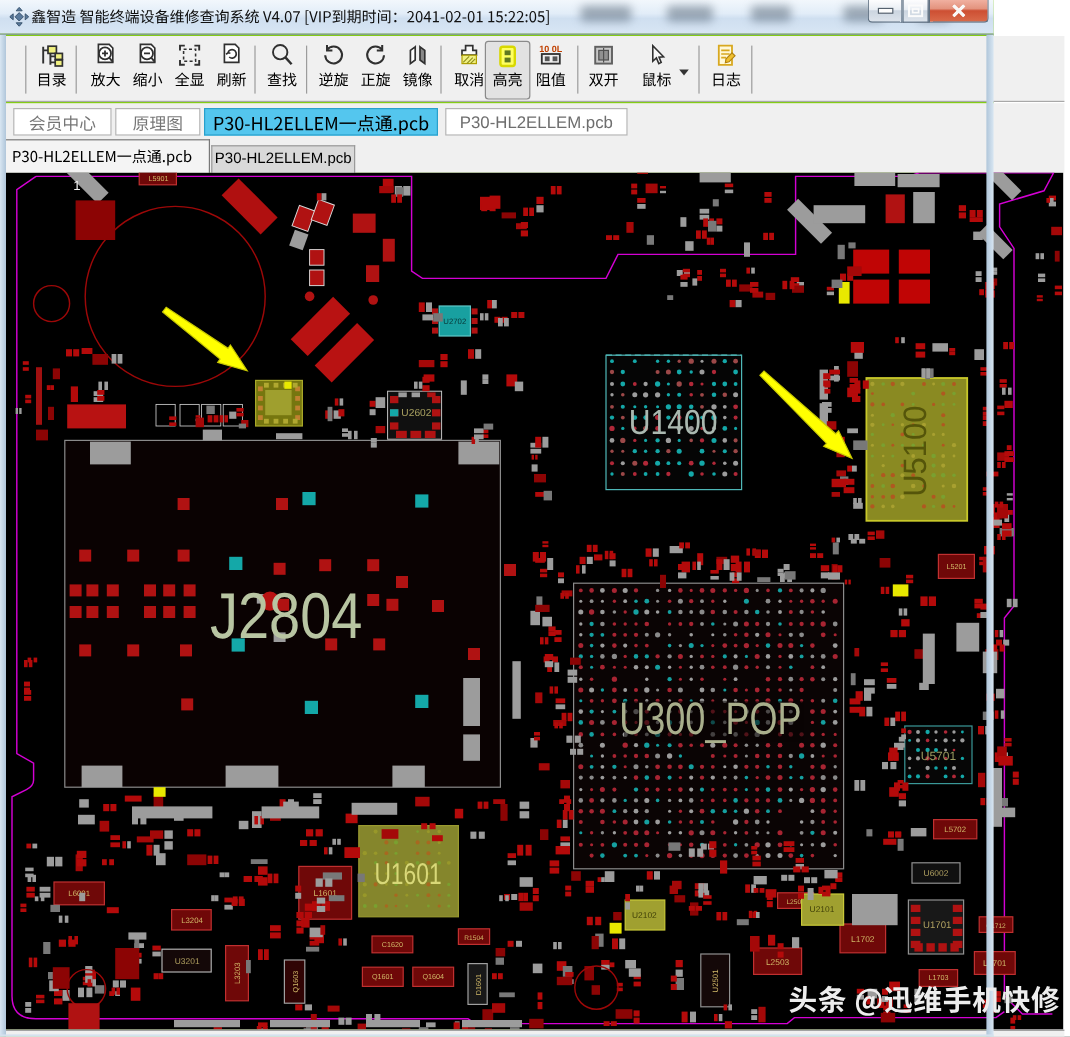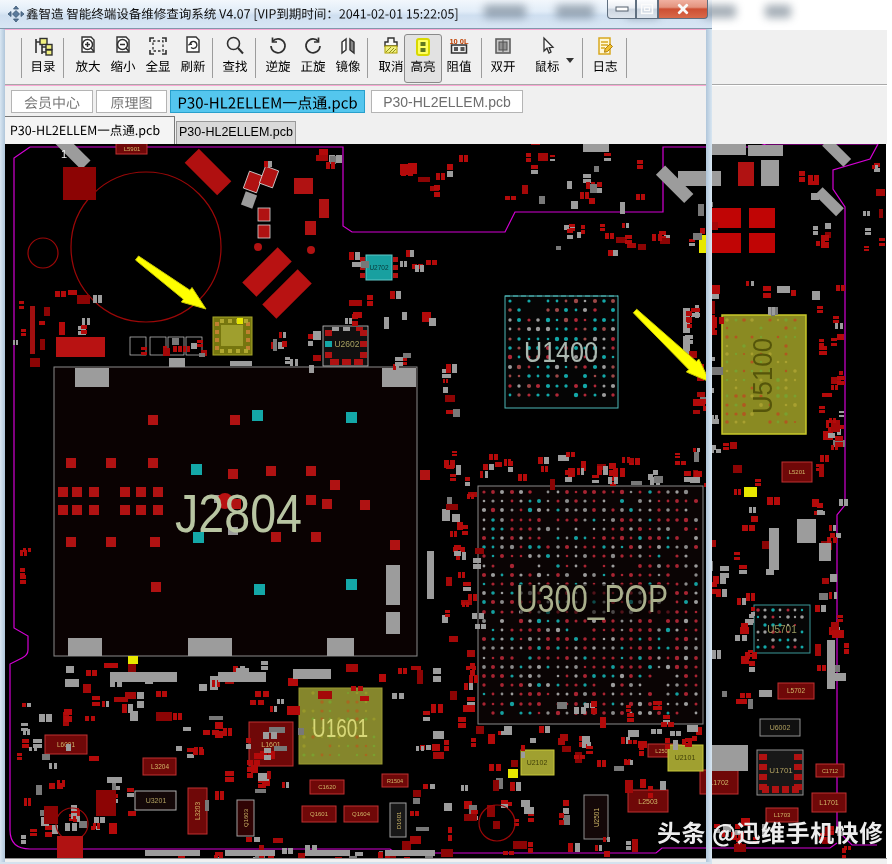--- a/index.html
+++ b/index.html
@@ -1,16 +1,16 @@
 <!DOCTYPE html>
 <html><head><meta charset="utf-8">
 <style>
 * { margin:0; padding:0; box-sizing:border-box; }
 html,body { width:892px; height:864px; overflow:hidden; font-family:"Liberation Sans", sans-serif; }
-#win { position:relative; width:712px; height:864px; background:#f9a8d4; }
+#win { position:relative; width:828px; height:864px; background:#84cc16; }
 
 #title { position:absolute; left:0; top:0; width:100%; height:29px;
   background:linear-gradient(#f2f7fc 0%, #e2edf8 40%, #cfdff0 55%, #d8e6f4 100%);
   border-bottom:1px solid #8296ab; }
 #ticon { position:absolute; left:8px; top:6px; }
 .blur { position:absolute; top:5px; height:13px; background:#5a6a7a; opacity:0.55; filter:blur(4px); border-radius:3px; }
 #winbtns { position:absolute; right:2px; top:0; width:103px; height:19px; }
 .wbtn { position:absolute; top:0; height:19px; border:1px solid #5f6f80; border-top:none;
   background:linear-gradient(#fdfdfe 0%, #e8edf3 45%, #ccd5e0 50%, #dde4ec 100%); }
 #bmin { left:0; width:29px; border-radius:0 0 0 4px; }

